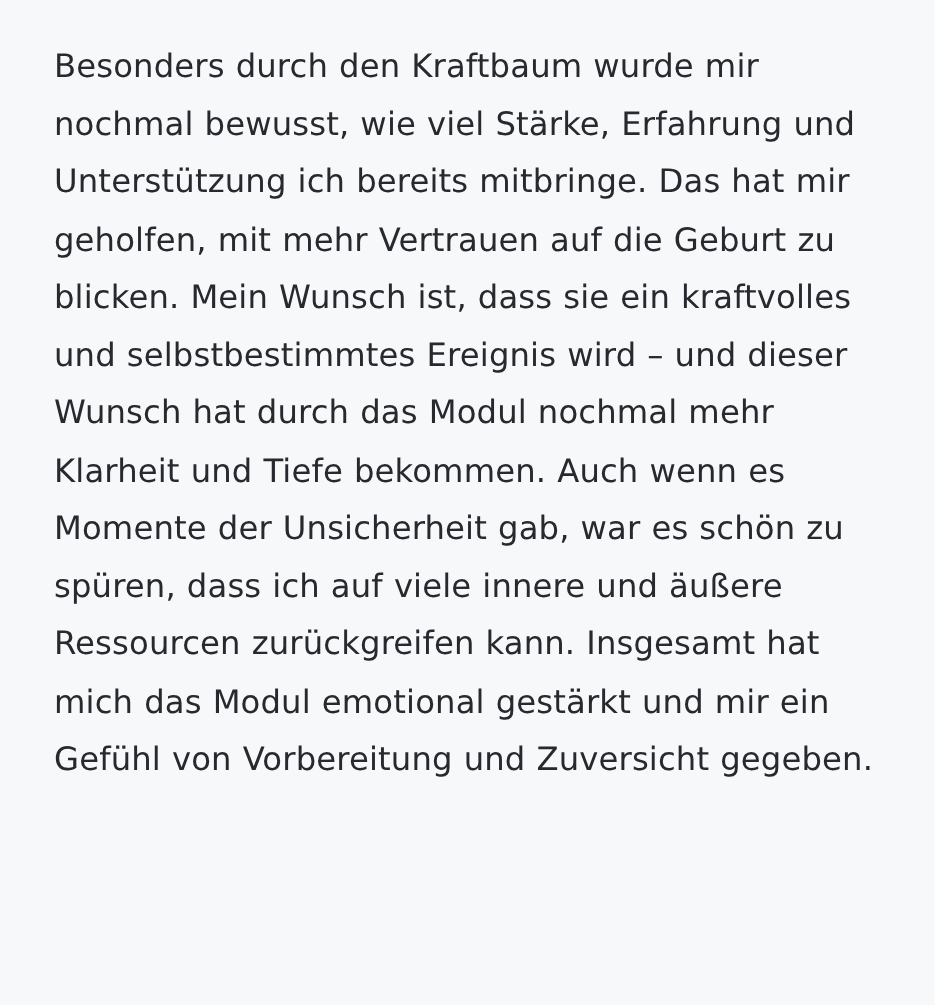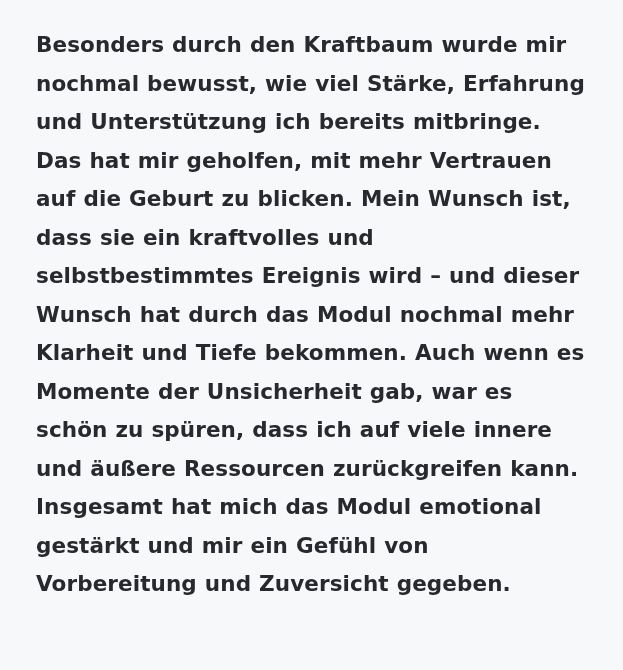--- a/index.html
+++ b/index.html
@@ -26,21 +26,21 @@
     box-sizing: border-box;
     padding: 26px 34px 20px 36px;
     width: 623px;
   }
   .body-text {
     margin: 0;
     font-family: "DejaVu Sans", sans-serif;
     font-size: 21.5px;
     line-height: 38.5px;
     color: #27292e;
-    font-weight: 700;
+    font-weight: 400;
     letter-spacing: 0.1px;
     word-spacing: 0.4px;
     text-align: left;
     white-space: pre-wrap;
   }
 </style>
 </head>
 <body>
 
 <div class="page">

